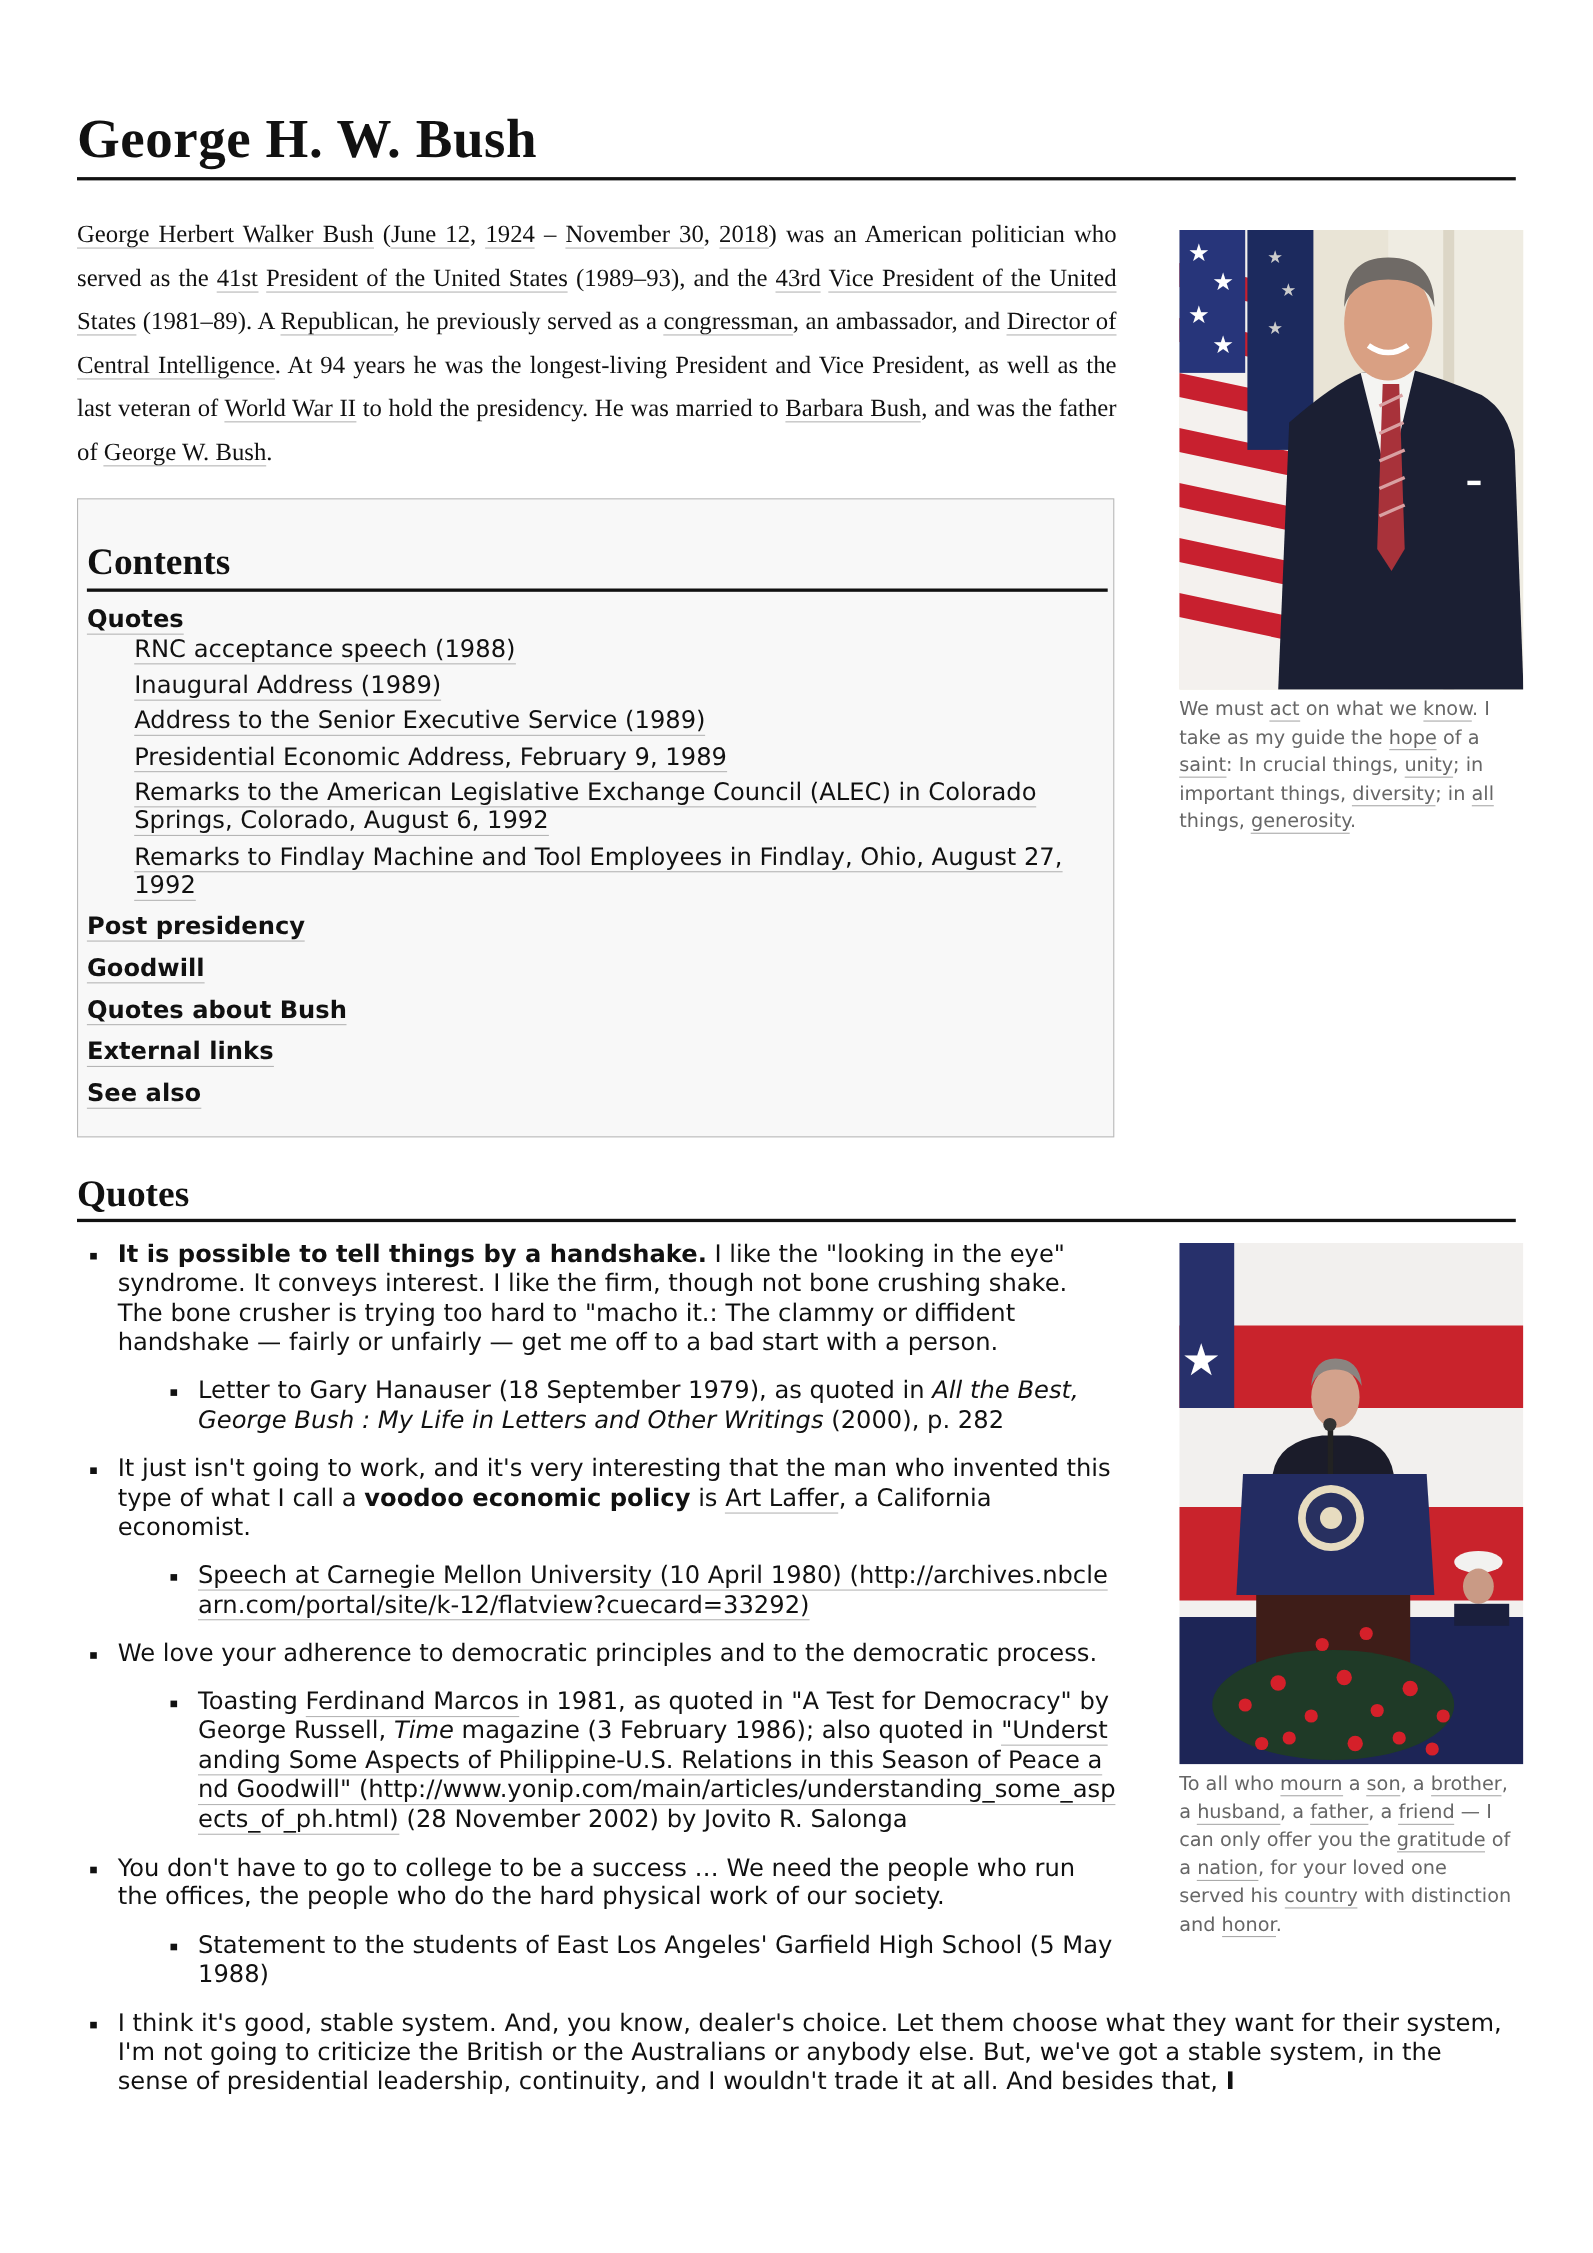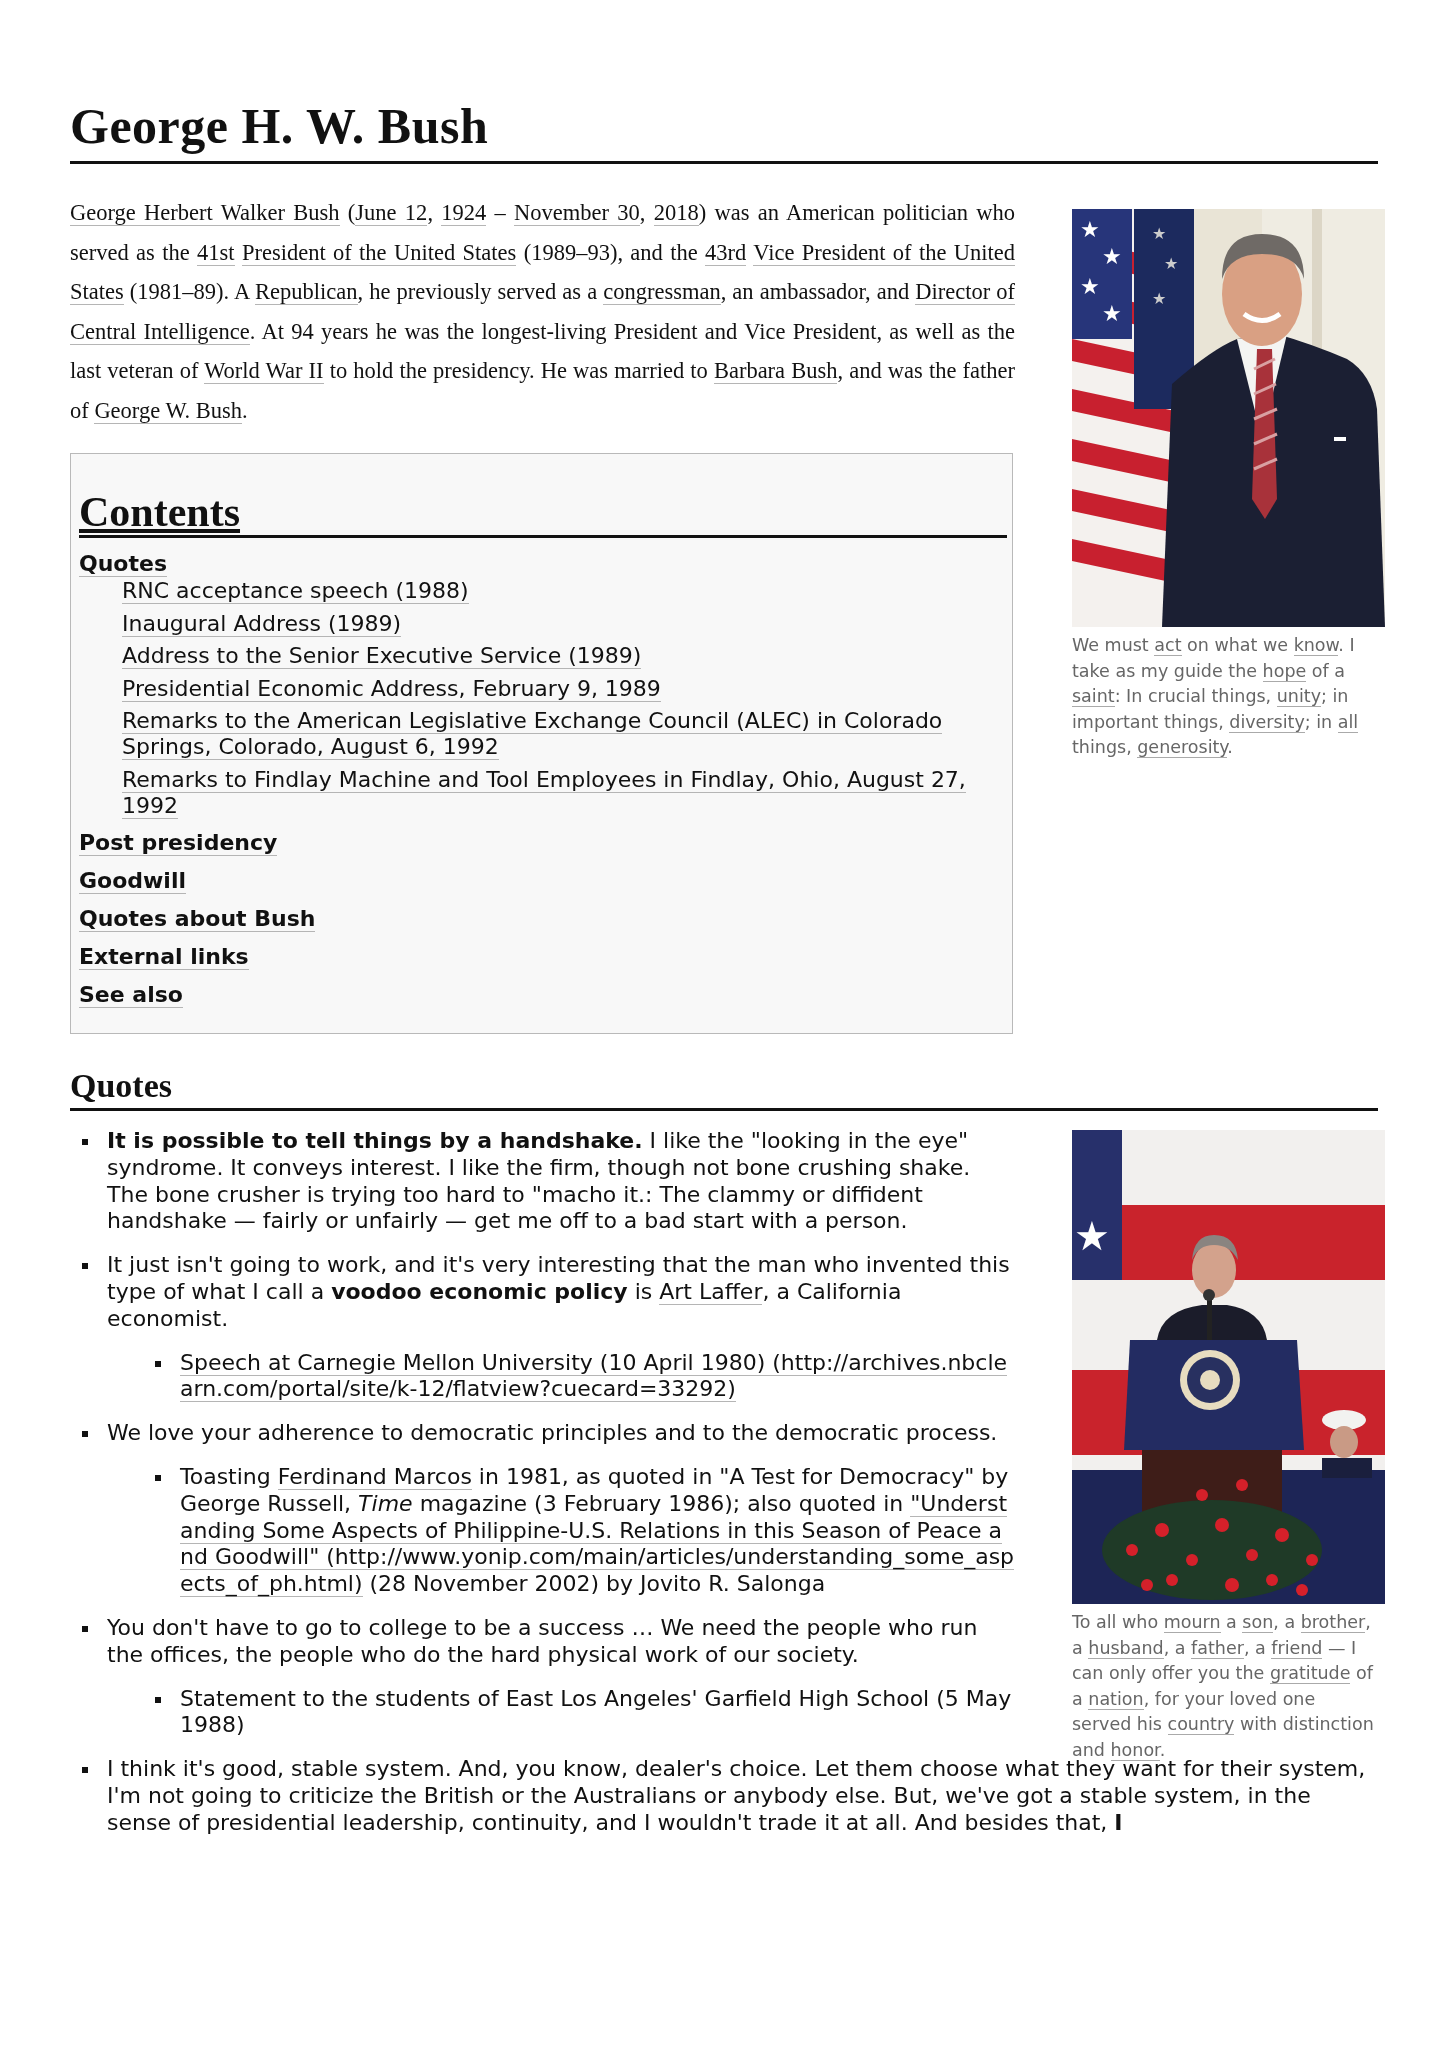--- a/index.html
+++ b/index.html
@@ -30,21 +30,21 @@
     font-size: 17.5px; line-height: 25.5px; padding: 4px 6px 0 17px; margin-top: 2px;
   }
   .figure .cap .lnk { color: #666; border-bottom: 1.5px solid #aaa; text-align: center; }
 
   .toc {
     position: absolute; left: 0; top: 453px; width: 943px; height: 581px;
     border: 1.5px solid #b9b9b9; background: #f8f8f8; box-sizing: border-box;
   }
   .toc h2 {
     position: absolute; left: 8px; top: 36px; margin: 0;
-    font-family: "Liberation Serif", "DejaVu Serif", serif; font-weight: bold; font-size: 42px; line-height: 44px; text-decoration: underline;
+    font-family: "Liberation Serif", "DejaVu Serif", serif; font-weight: bold; font-size: 34px; line-height: 44px;
   }
   .toc .rule { position: absolute; left: 8px; top: 81px; width: 928px; height: 3px; background: #111; }
   .toc .list { position: absolute; left: 8px; top: 96px; width: 925px;
     font-family: "DejaVu Sans", "Liberation Sans", sans-serif; font-size: 22px; }
   .toc .lvl1 { font-weight: bold; line-height: 28px; display: block; }
   .toc .lvl1 span { border-bottom: 1.5px solid #b5b5b5; }
   .toc .lvl2 { display: block; padding-left: 43px; line-height: 26px; margin-bottom: 6.5px; }
   .toc .lvl2 span { border-bottom: 1.5px solid #b5b5b5; }
   .toc .lvl1.sp { margin-bottom: 10px; }
 
@@ -189,20 +189,24 @@
       </svg>
     </div>
     <div class="cap"><span id="cap2-segs"><span>To all who </span><span class="lnk">mourn</span><span> a </span><span class="lnk">son</span><span>, a </span><span class="lnk">brother</span><span>, a </span><span class="lnk">husband</span><span>, a </span><span class="lnk">father</span><span>, a </span><span class="lnk">friend</span><span> — I can only offer you the </span><span class="lnk">gratitude</span><span> of a </span><span class="lnk">nation</span><span>, for your loved one served his </span><span class="lnk">country</span><span> with distinction and </span><span class="lnk">honor</span><span>.</span></span></div>
   </div>
 
   <div class="quotes">
 
     <div class="q narrow">
       <span class="bul"></span>
       <b>It is possible to tell things by a handshake.</b><span> I like the "looking in the eye" syndrome. It conveys interest. I like the firm, though not bone crushing shake. The bone crusher is trying too hard to "macho it.: The clammy or diffident handshake — fairly or unfairly — get me off to a bad start with a person.</span>
+      <div class="src">
+        <span class="bul"></span>
+        <span>Letter to Gary Hanauser (18 September 1979), as quoted in </span><i>All the Best, George Bush : My Life in Letters and Other Writings</i><span> (2000), p. 282</span>
+      </div>
     </div>
 
     <div class="q narrow">
       <span class="bul"></span>
       <span>It just isn't going to work, and it's very interesting that the man who invented this type of what I call a </span><b>voodoo economic policy</b><span> is </span><span class="lnk">Art Laffer</span><span>, a California economist.</span>
       <div class="src">
         <span class="bul"></span>
         <span class="lnk" style="word-break:break-all;">Speech at Carnegie Mellon University (10 April 1980) (http://archives.nbclearn.com/portal/site/k-12/flatview?cuecard=33292)</span>
       </div>
     </div>

